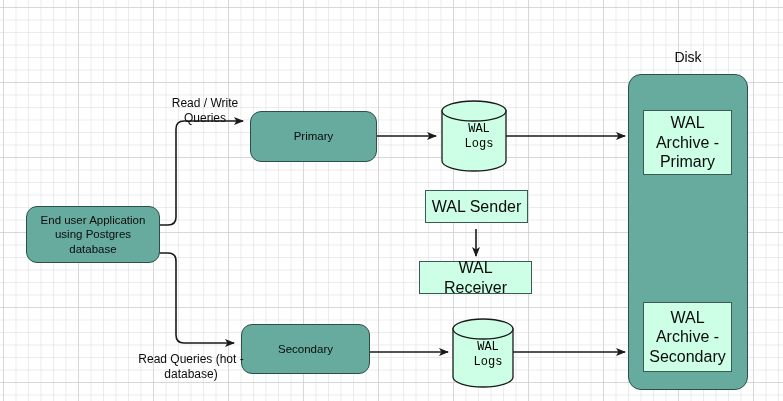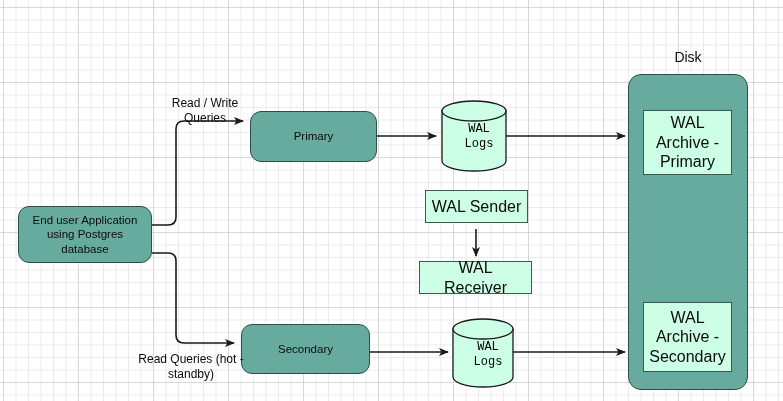--- a/index.html
+++ b/index.html
@@ -106,21 +106,21 @@
 
     <path d="M506,136 L625,136" fill="none" stroke="#1a1a1a" stroke-width="1.6" marker-end="url(#arrowhead)"></path>
 
     <path d="M476,229 L476,256" fill="none" stroke="#1a1a1a" stroke-width="1.6" marker-end="url(#arrowhead)"></path>
 
     <path d="M370,352 L448,352" fill="none" stroke="#1a1a1a" stroke-width="1.6" marker-end="url(#arrowhead)"></path>
 
     <path d="M512,352 L625,352" fill="none" stroke="#1a1a1a" stroke-width="1.6" marker-end="url(#arrowhead)"></path>
   </svg>
 
-  <div class="node node-teal" style="left:18px; top:206px; width:134px; height:57px;">
+  <div class="node node-teal" style="left:26px; top:206px; width:134px; height:57px;">
     <span class="node-label">End user Application
 using Postgres database</span>
   </div>
 
   <div class="node node-teal" style="left:250px; top:111px; width:127px; height:51px;">
     <span class="node-label">Primary</span>
   </div>
 
   <div class="node node-teal" style="left:241px; top:324px; width:129px; height:50px;">
     <span class="node-label">Secondary</span>
@@ -163,15 +163,15 @@
 
   <div class="node node-mint" style="left:643px; top:302px; width:89px; height:70px;">
     <span class="node-label">WAL Archive -
 Secondary</span>
   </div>
 
   <div class="edge-label" style="left:146px; top:96px; width:118px;">Read / Write
 Queries</div>
 
   <div class="edge-label" style="left:111px; top:352px; width:160px;">Read Queries (hot -
-standby)</div>
+database)</div>
 
 </div>
 
 </body></html>

